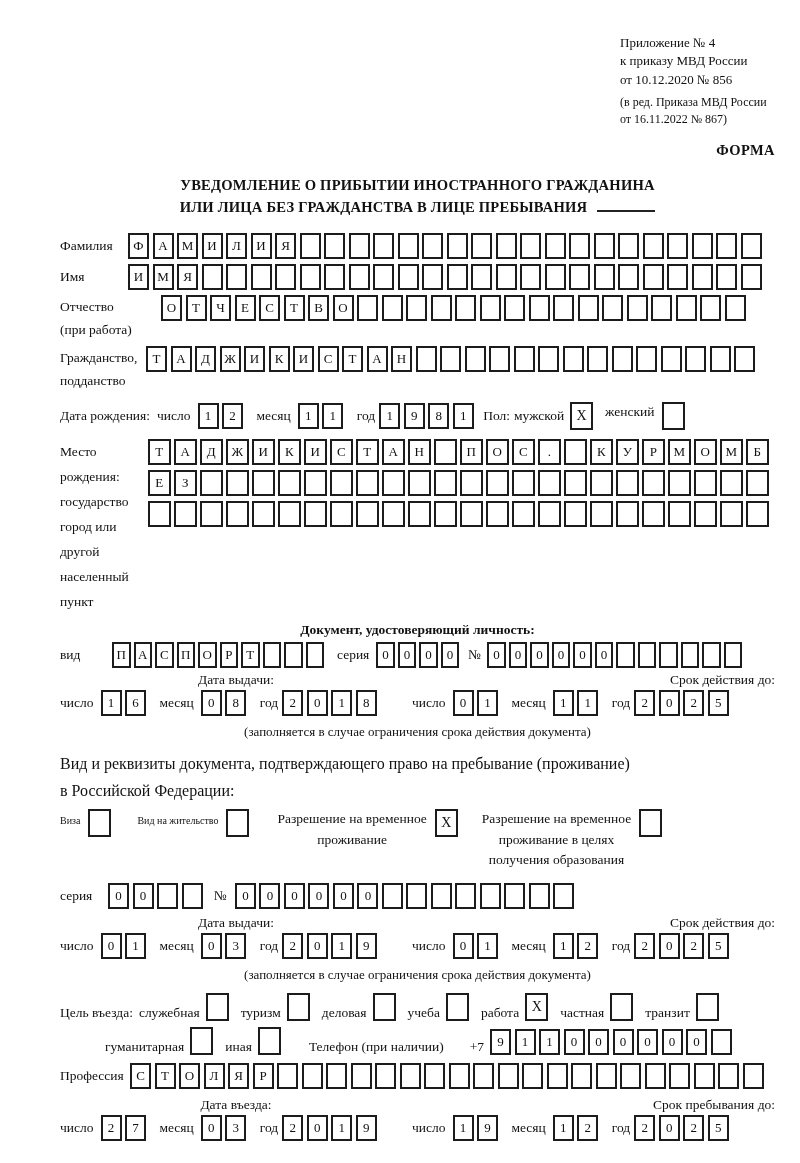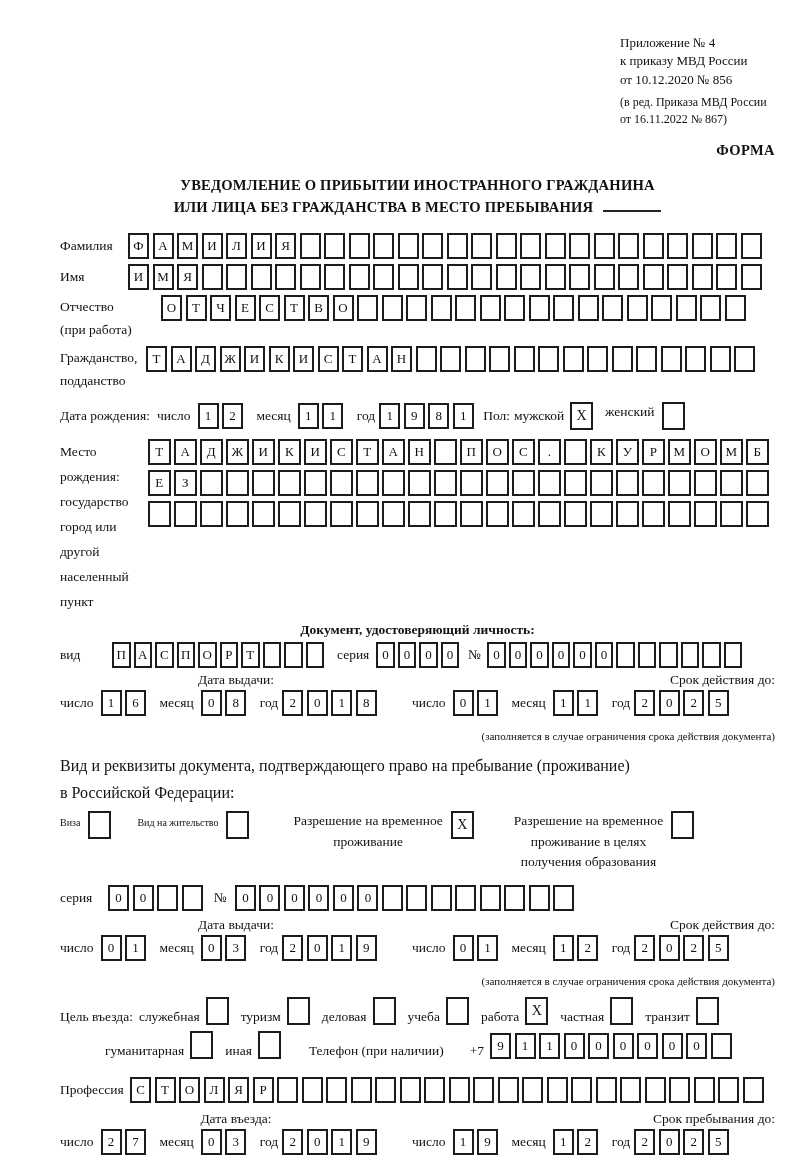--- a/index.html
+++ b/index.html
@@ -35,27 +35,27 @@
   .dl{font-size:13.5px;line-height:26px;margin:0 7px 0 10px;}
   .dl.first{margin-left:0;}
 
   .twocol{display:flex;align-items:flex-start;}
   .col-l{width:352px;flex:none;display:flex;align-items:center;}
   .col-r{flex:1;display:flex;align-items:center;}
   .dhead{display:flex;font-weight:normal;}
   .dhead .h{font-size:13.5px;}
   .dhead .h-l{width:352px;text-align:center;flex:none;}
   .dhead .h-r{flex:1;text-align:right;}
-  .note{font-size:11px;text-align:right;margin-top:14px;}
+  .note{font-size:13px;text-align:center;margin-top:8px;}
 
   .para{font-size:16px;line-height:1.7;margin-top:10px;}
   .opts{display:flex;align-items:flex-start;margin-top:4px;}
   .opt{display:flex;align-items:flex-start;}
   .opt .t{font-size:10px;line-height:24px;margin-right:8px;}
-  .opt .tc{font-size:13.5px;line-height:1.55;text-align:center;margin-right:8px;margin-left:16px;}
+  .opt .tc{font-size:13.5px;line-height:1.55;text-align:center;margin-right:8px;}
 
   .purp{display:flex;align-items:flex-end;margin-top:10px;}
   .purp .t{font-size:13.5px;margin-right:6px;}
   .purp .gap{width:12px;}
   .doc-h{font-weight:bold;font-size:13.5px;text-align:center;margin-top:8px;}
 </style>
 </head>
 <body>
 
 <div class="page">
@@ -66,21 +66,21 @@
     <div>от 10.12.2020 № 856</div>
     <div class="ed">
       <div>(в ред. Приказа МВД России</div>
       <div>от 16.11.2022 № 867)</div>
     </div>
   </div>
   <div class="forma">ФОРМА</div>
 
   <div class="title">
     <div>УВЕДОМЛЕНИЕ О ПРИБЫТИИ ИНОСТРАННОГО ГРАЖДАНИНА</div>
-    <div><span>ИЛИ ЛИЦА БЕЗ ГРАЖДАНСТВА В МЕСТО ПРЕБЫВАНИЯ</span><span class="blank-line"></span></div>
+    <div><span>ИЛИ ЛИЦА БЕЗ ГРАЖДАНСТВА В ЛИЦЕ ПРЕБЫВАНИЯ</span><span class="blank-line"></span></div>
   </div>
 
 
   <div class="frow" style="margin-top:14px;">
     <span class="lbl w68">Фамилия</span>
     <span class="cells">
         <span class="cell">Ф</span>
         <span class="cell">А</span>
         <span class="cell">М</span>
         <span class="cell">И</span>
@@ -552,21 +552,21 @@
         <span class="cell">0</span>
         <span class="cell">0</span>
         <span class="cell">0</span>
         <span class="cell">0</span>
         <span class="cell">0</span>
         <span class="cell">0</span>
         <span class="cell"></span>
       </span>
   </div>
 
-  <div class="frow" style="margin-top:18px;font-family:Liberation Serif, serif;">
+  <div class="frow" style="margin-top:8px;font-family:Liberation Serif, serif;">
     <span class="lbl w68" style="width:70px;">Профессия</span>
     <span class="cells">
         <span class="cell">С</span>
         <span class="cell">Т</span>
         <span class="cell">О</span>
         <span class="cell">Л</span>
         <span class="cell">Я</span>
         <span class="cell">Р</span>
         <span class="cell"></span>
         <span class="cell"></span>

